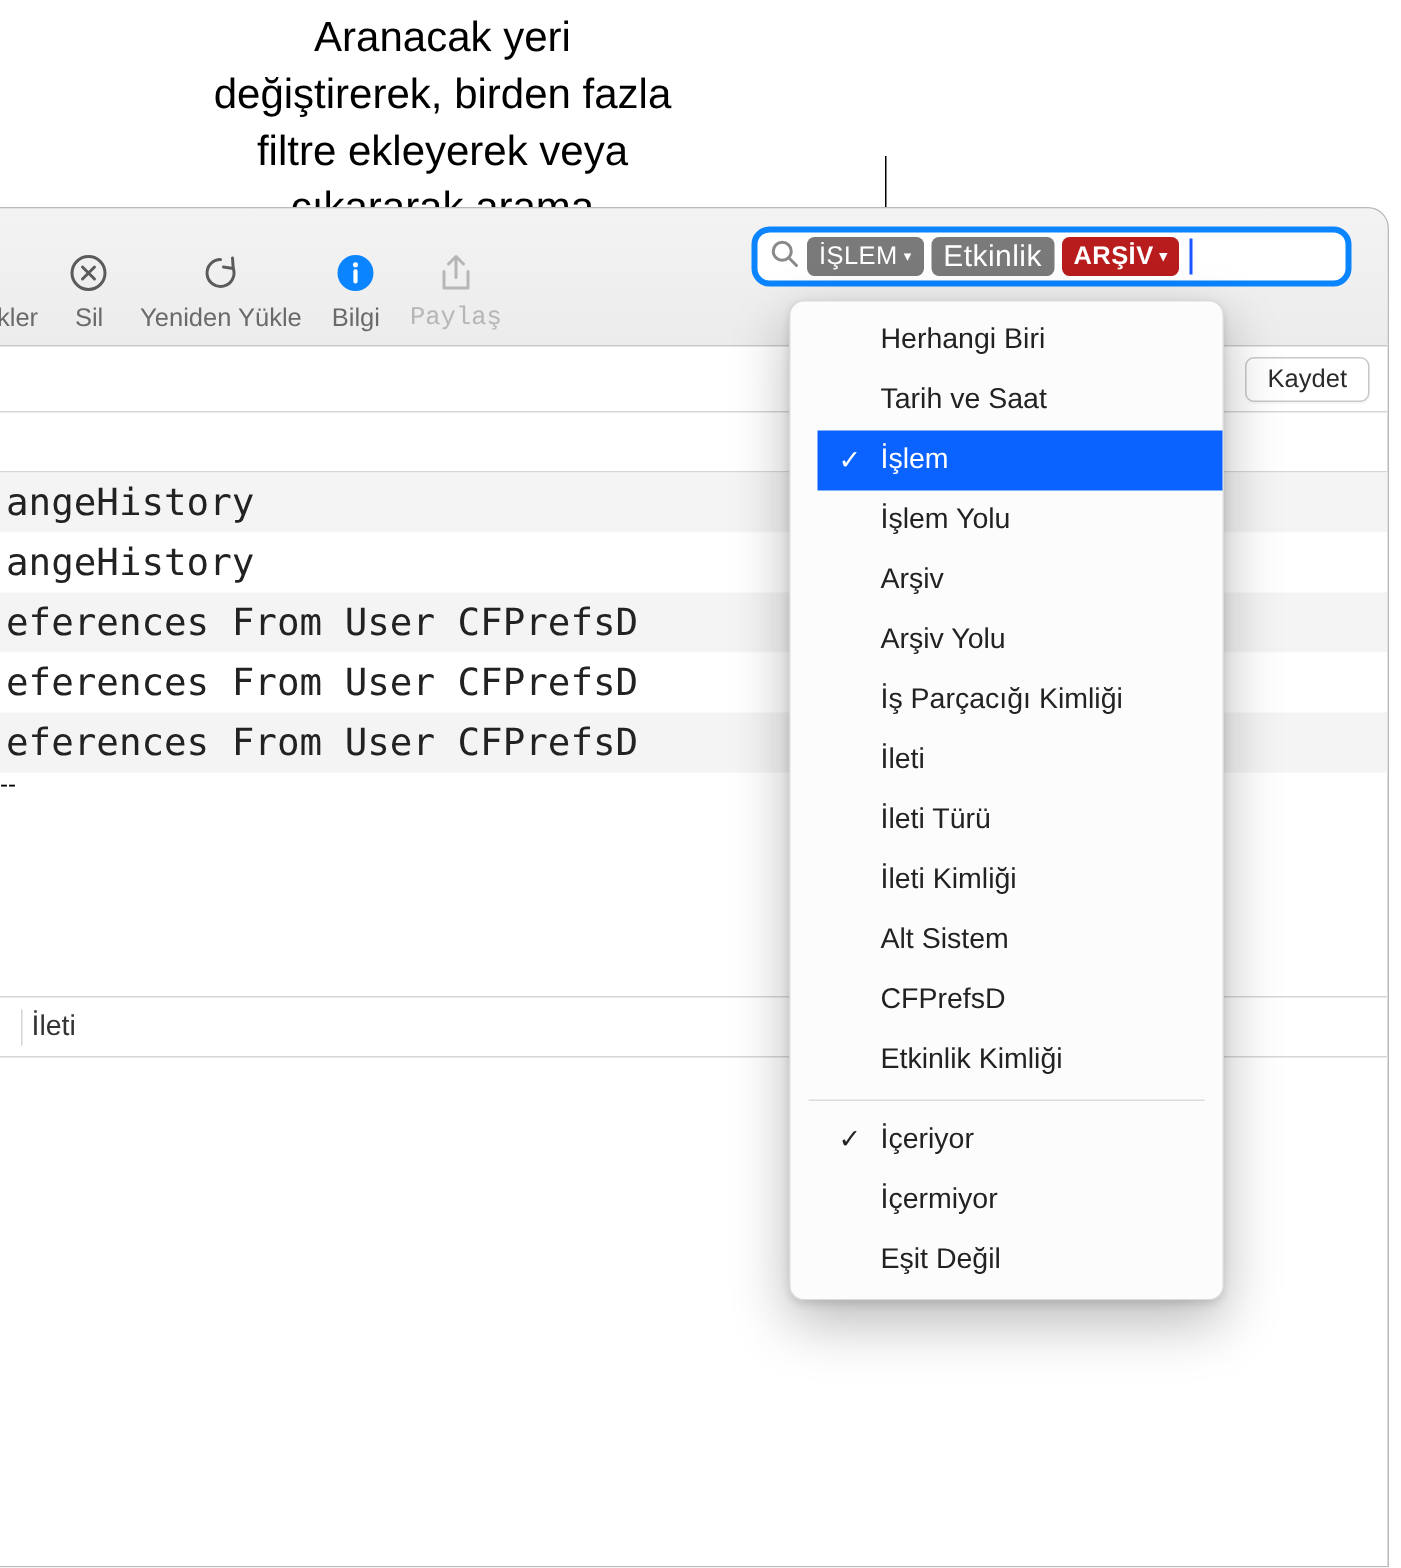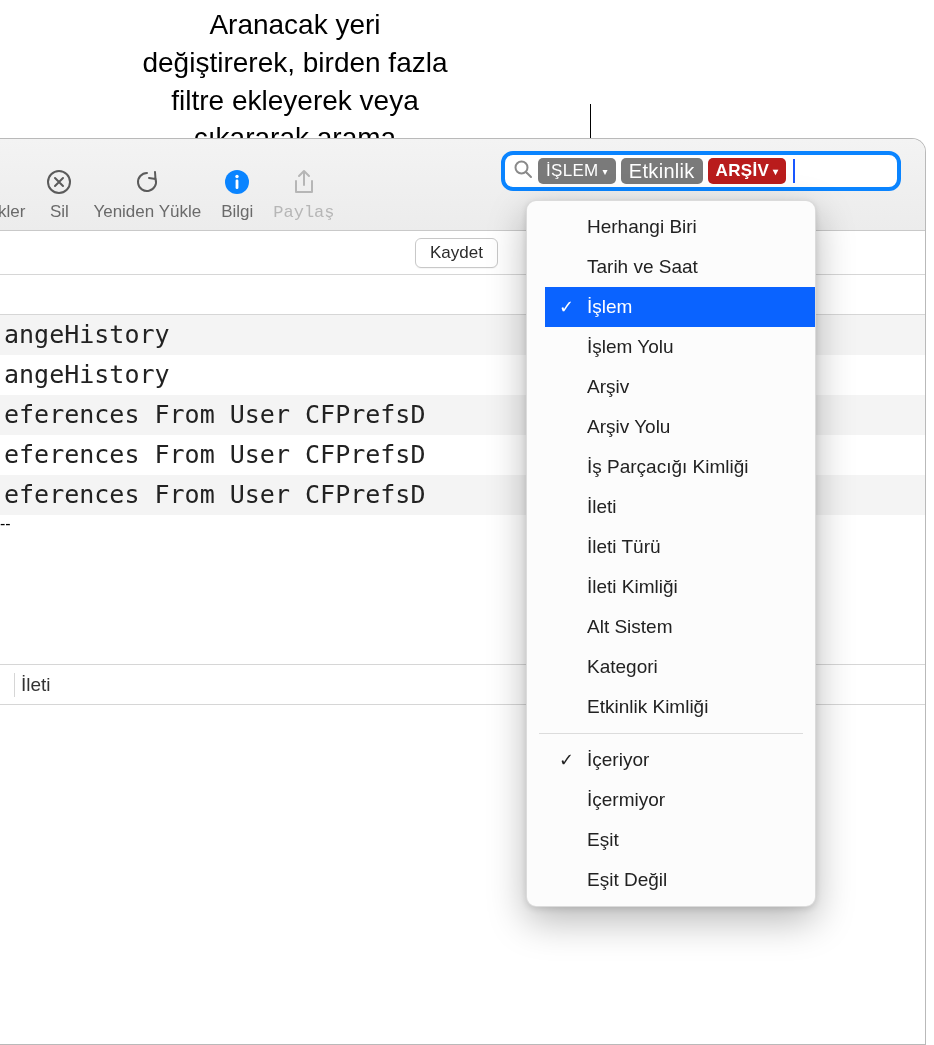--- a/index.html
+++ b/index.html
@@ -115,21 +115,21 @@
     height: 24px;
     background: #1a57ff;
     margin-left: 2px;
   }
 
   
   .row-save {
     height: 44px;
     border-bottom: 1px solid #d6d6d6;
     display: flex;
-    justify-content: center;
+    justify-content: flex-end;
     align-items: center;
     padding-right: 12px;
     background: #fff;
   }
   .btn-save {
     background: #fff;
     border: 1px solid #c8c8c8;
     border-radius: 6px;
     box-shadow: 0 1px 1px rgba(0,0,0,0.04);
     padding: 4px 14px;
@@ -357,32 +357,29 @@
     <div class="dd-item">
       <span>İleti Türü</span>
     </div>
     <div class="dd-item">
       <span>İleti Kimliği</span>
     </div>
     <div class="dd-item">
       <span>Alt Sistem</span>
     </div>
     <div class="dd-item">
-      <span>Kategori</span>
+      <span>CFPrefsD</span>
     </div>
     <div class="dd-item">
       <span>Etkinlik Kimliği</span>
     </div>
     <div class="dd-sep"></div>
     <div class="dd-item">
       <span class="check">✓</span>
       <span>İçeriyor</span>
     </div>
     <div class="dd-item">
       <span>İçermiyor</span>
     </div>
     <div class="dd-item">
-      <span>Eşit</span>
-    </div>
-    <div class="dd-item">
       <span>Eşit Değil</span>
     </div>
   </div>
 
 </body></html>

